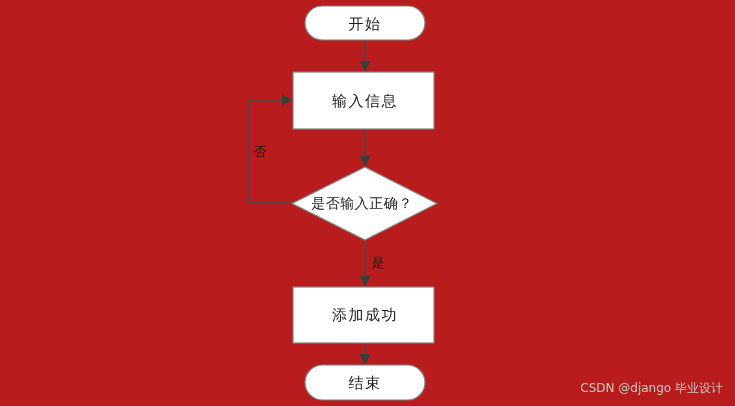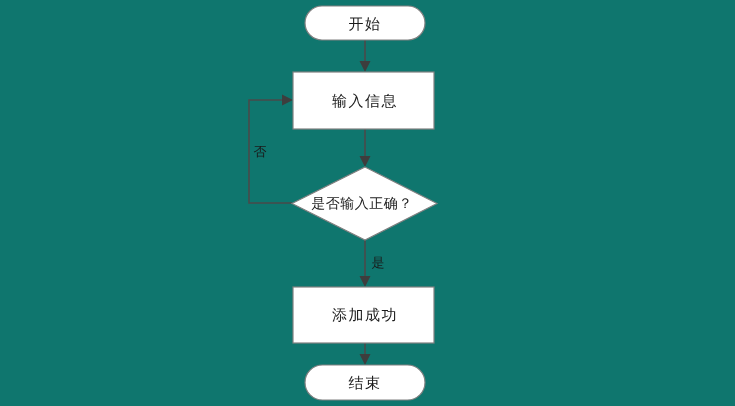--- a/index.html
+++ b/index.html
@@ -7,21 +7,21 @@
     padding: 0;
     background: #ffffff;
   }
   body {
     font-family: "Liberation Sans", "DejaVu Sans", sans-serif;
   }
   #canvas {
     position: relative;
     width: 735px;
     height: 406px;
-    background: #0f766e;
+    background: #b91c1c;
     overflow: hidden;
   }
   #flow-svg {
     position: absolute;
     left: 0;
     top: 0;
     width: 735px;
     height: 406px;
   }
   .node-shape {
@@ -127,14 +127,15 @@
     <g>
       <rect class="node-shape" x="305" y="365" width="120" height="35" rx="17.5" ry="17.5"></rect>
       <text class="node-text" x="365" y="383">结束</text>
     </g>
 
     <text class="edge-label" x="260" y="152">否</text>
     <text class="edge-label" x="378" y="263">是</text>
 
   </svg>
 
+  <div class="watermark">CSDN @django 毕业设计</div>
 
 </div>
 
 </body></html>

